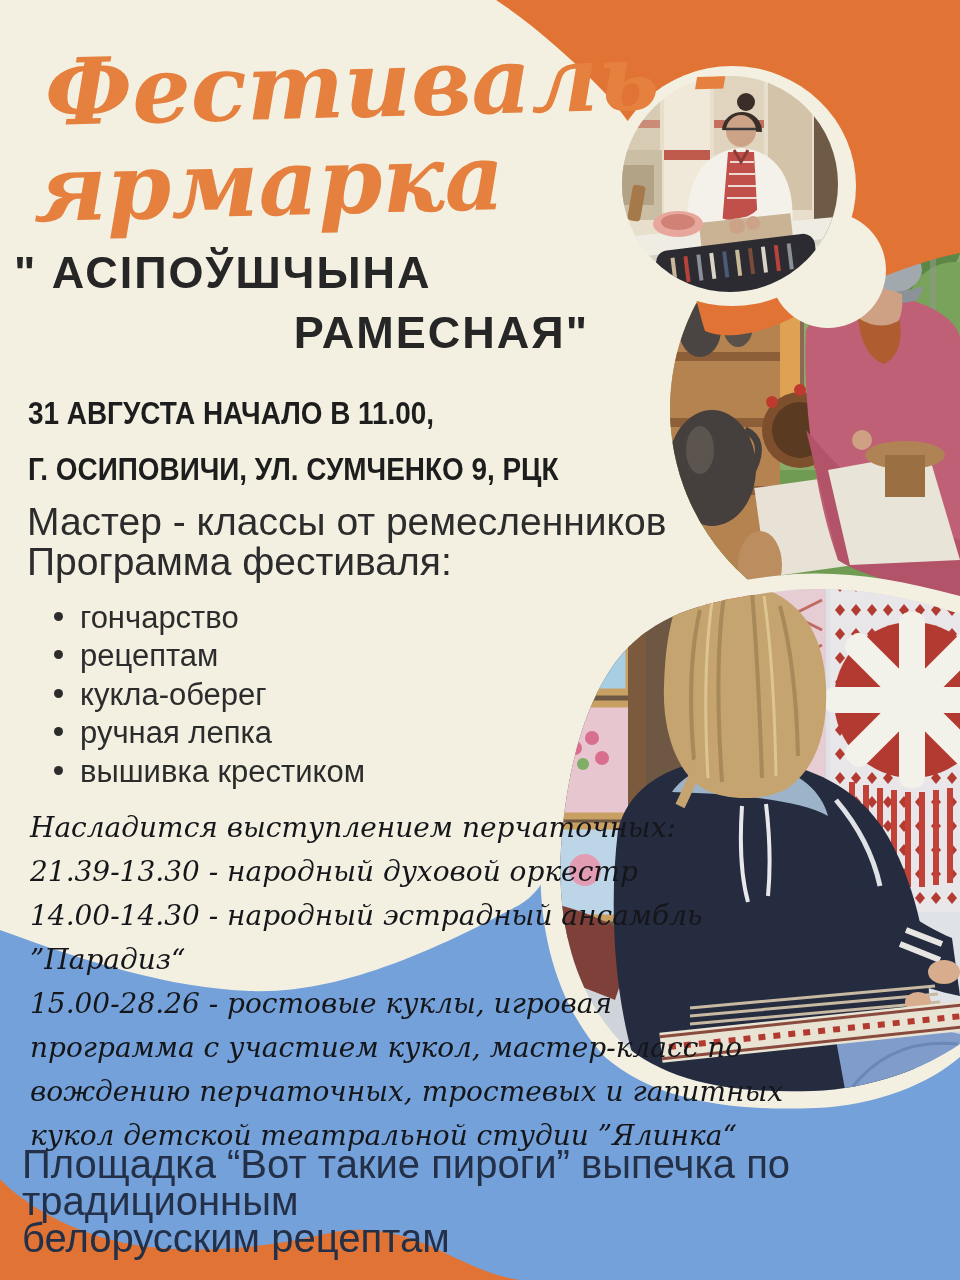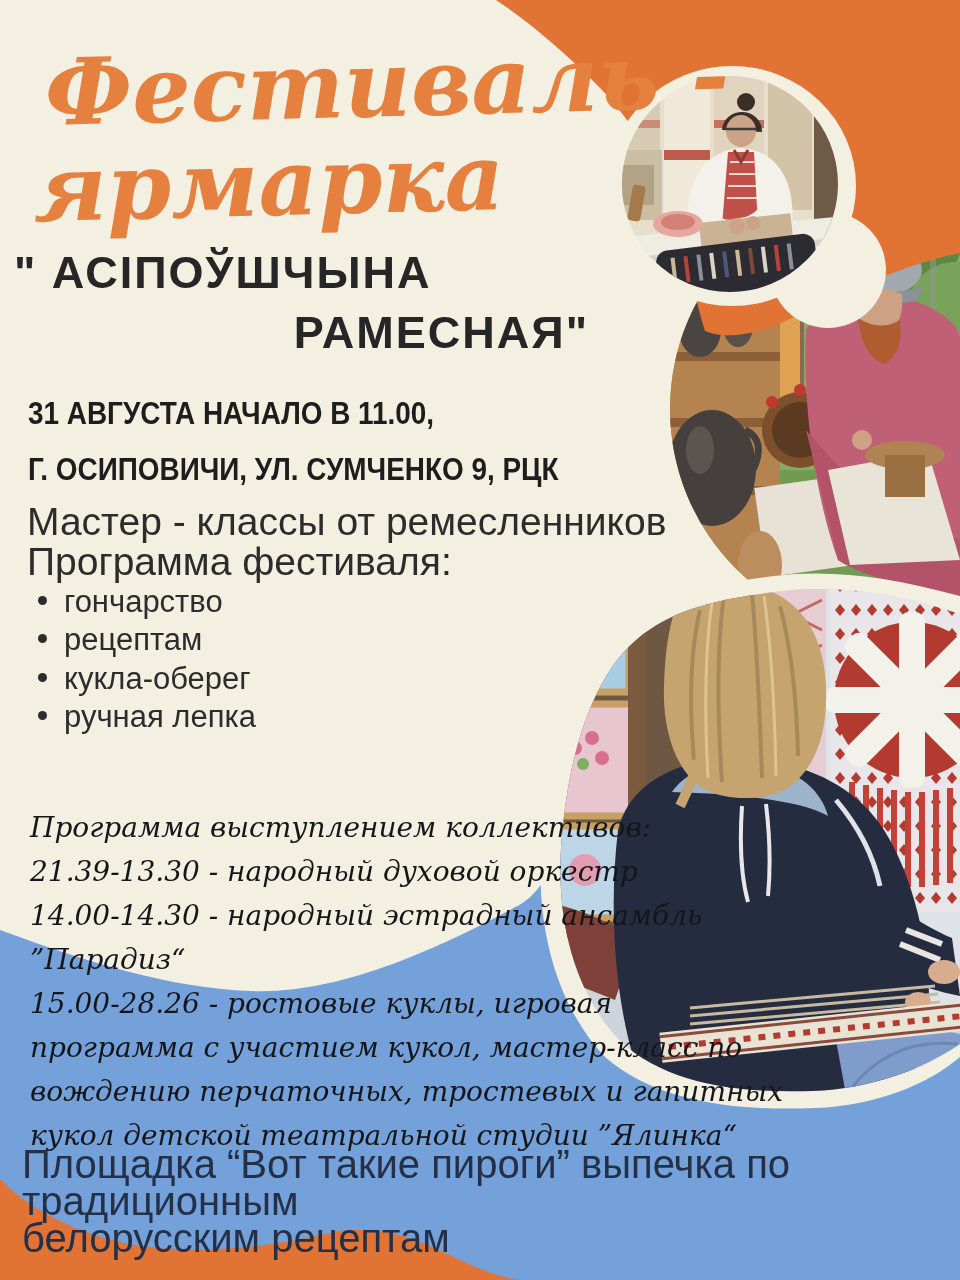--- a/index.html
+++ b/index.html
@@ -10,21 +10,21 @@
   .title{left:46px;top:36px;color:#e5803e;font-family:"DejaVu Serif",serif;font-style:italic;
          font-weight:bold;font-size:92px;line-height:96px;transform:rotate(-1.5deg);}
   .title .t2{margin-left:-14px;}
   .event{left:14px;top:250px;width:575px;color:#262626;font-weight:bold;font-size:45px;
          letter-spacing:2px;line-height:46px;}
   .event .l2{text-align:right;margin-top:14px;}
   .details{left:28px;top:398px;color:#1d1d1d;font-weight:bold;font-size:31px;
            transform:scaleX(.9);transform-origin:left top;line-height:32px;}
   .details .d1{margin-bottom:24px;}
   .program-h{left:27px;top:502px;color:#2c2c2c;font-size:39px;line-height:40px;}
-  .bullets{left:30px;top:584px;color:#2c2c2c;font-size:31px;list-style:none;margin:0;padding:0;}
+  .bullets{left:30px;top:584px;color:#2c2c2c;font-size:31px;list-style:none;margin:16px;padding:0;}
   .bullets li{display:flex;align-items:flex-start;height:38.4px;}
   .bullets .dot{width:9px;height:9px;border-radius:50%;background:#2c2c2c;
                 margin:12px 17px 0 8px;flex:none;}
   .performances{left:30px;top:806px;color:#15161a;font-family:"DejaVu Serif",serif;
                 font-style:italic;font-size:28px;line-height:44px;}
   .footer{left:22px;top:1146px;color:#233047;font-size:40px;line-height:37px;width:900px;white-space:normal;}
 </style>
 </head>
 <body>
 
@@ -240,24 +240,28 @@
         <span>рецептам</span>
       </li>
     <li>
         <span class="dot"></span>
         <span>кукла-оберег</span>
       </li>
     <li>
         <span class="dot"></span>
         <span>ручная лепка</span>
       </li>
+    <li>
+        <span class="dot"></span>
+        <span>вышивка крестиком</span>
+      </li>
   </ul>
 
   <div class="txt performances">
-    <div>Программа выступлением коллективов:</div>
+    <div>Насладится выступлением перчаточных:</div>
     <div>21.39-13.30 - народный духовой оркестр</div>
     <div>14.00-14.30 - народный эстрадный ансамбль</div>
     <div>”Парадиз“</div>
     <div>15.00-28.26 - ростовые куклы, игровая</div>
     <div>программа с участием кукол, мастер-класс по</div>
     <div>вождению перчаточных, тростевых и гапитных</div>
     <div>кукол детской театральной студии ”Ялинка“</div>
   </div>
 
   <div class="txt footer">

